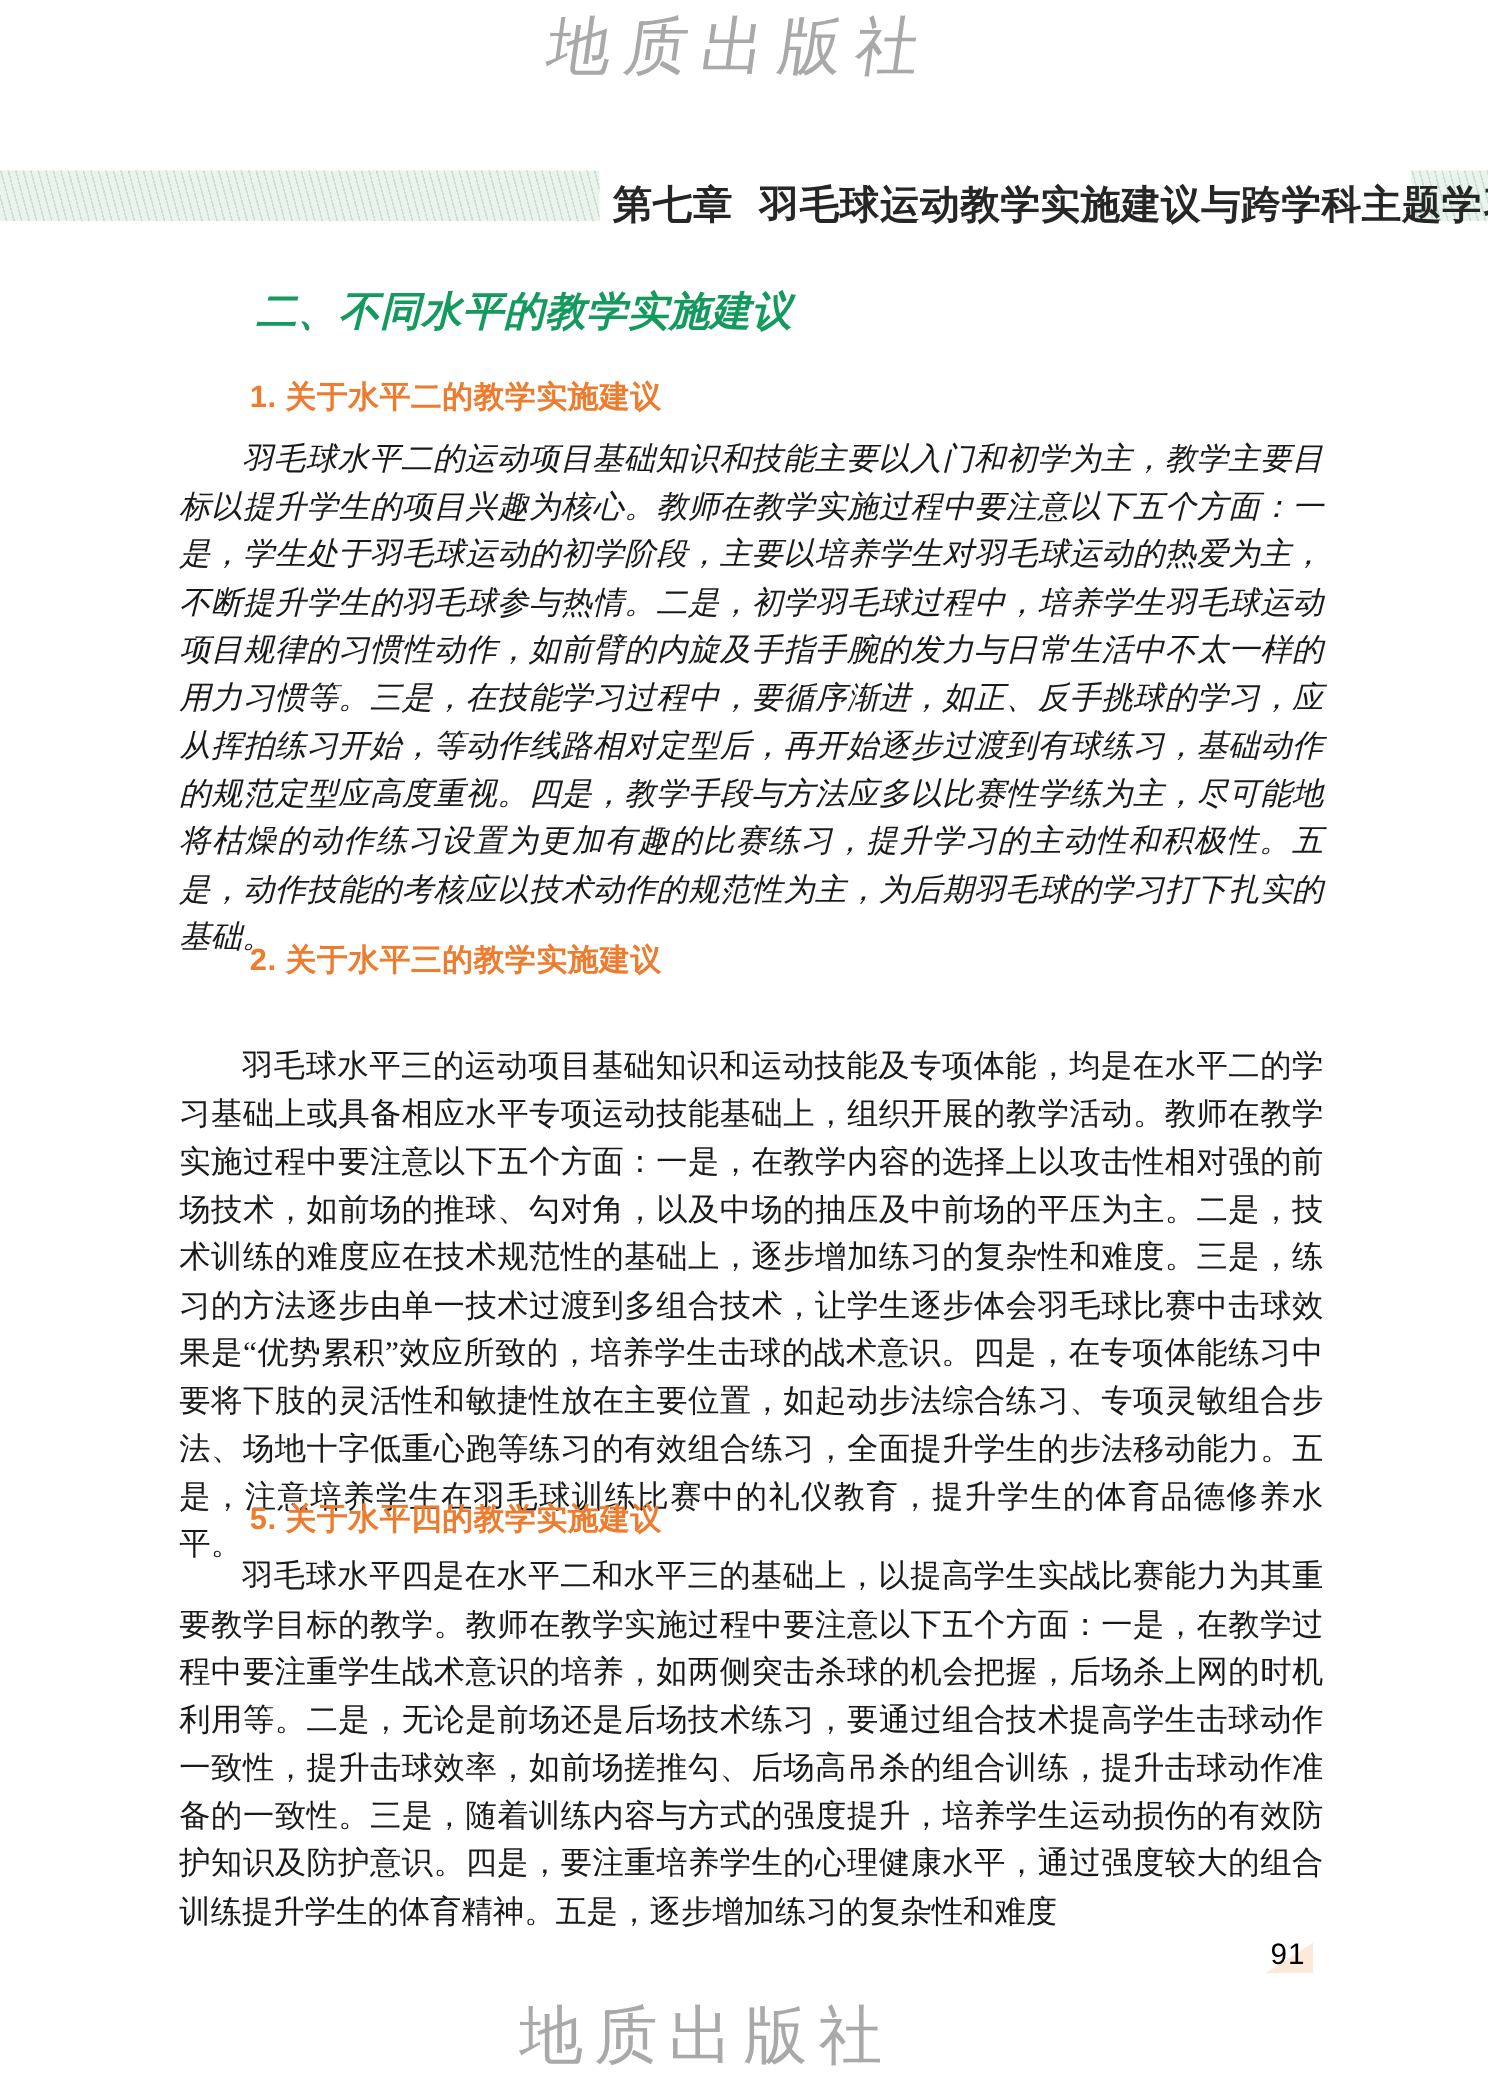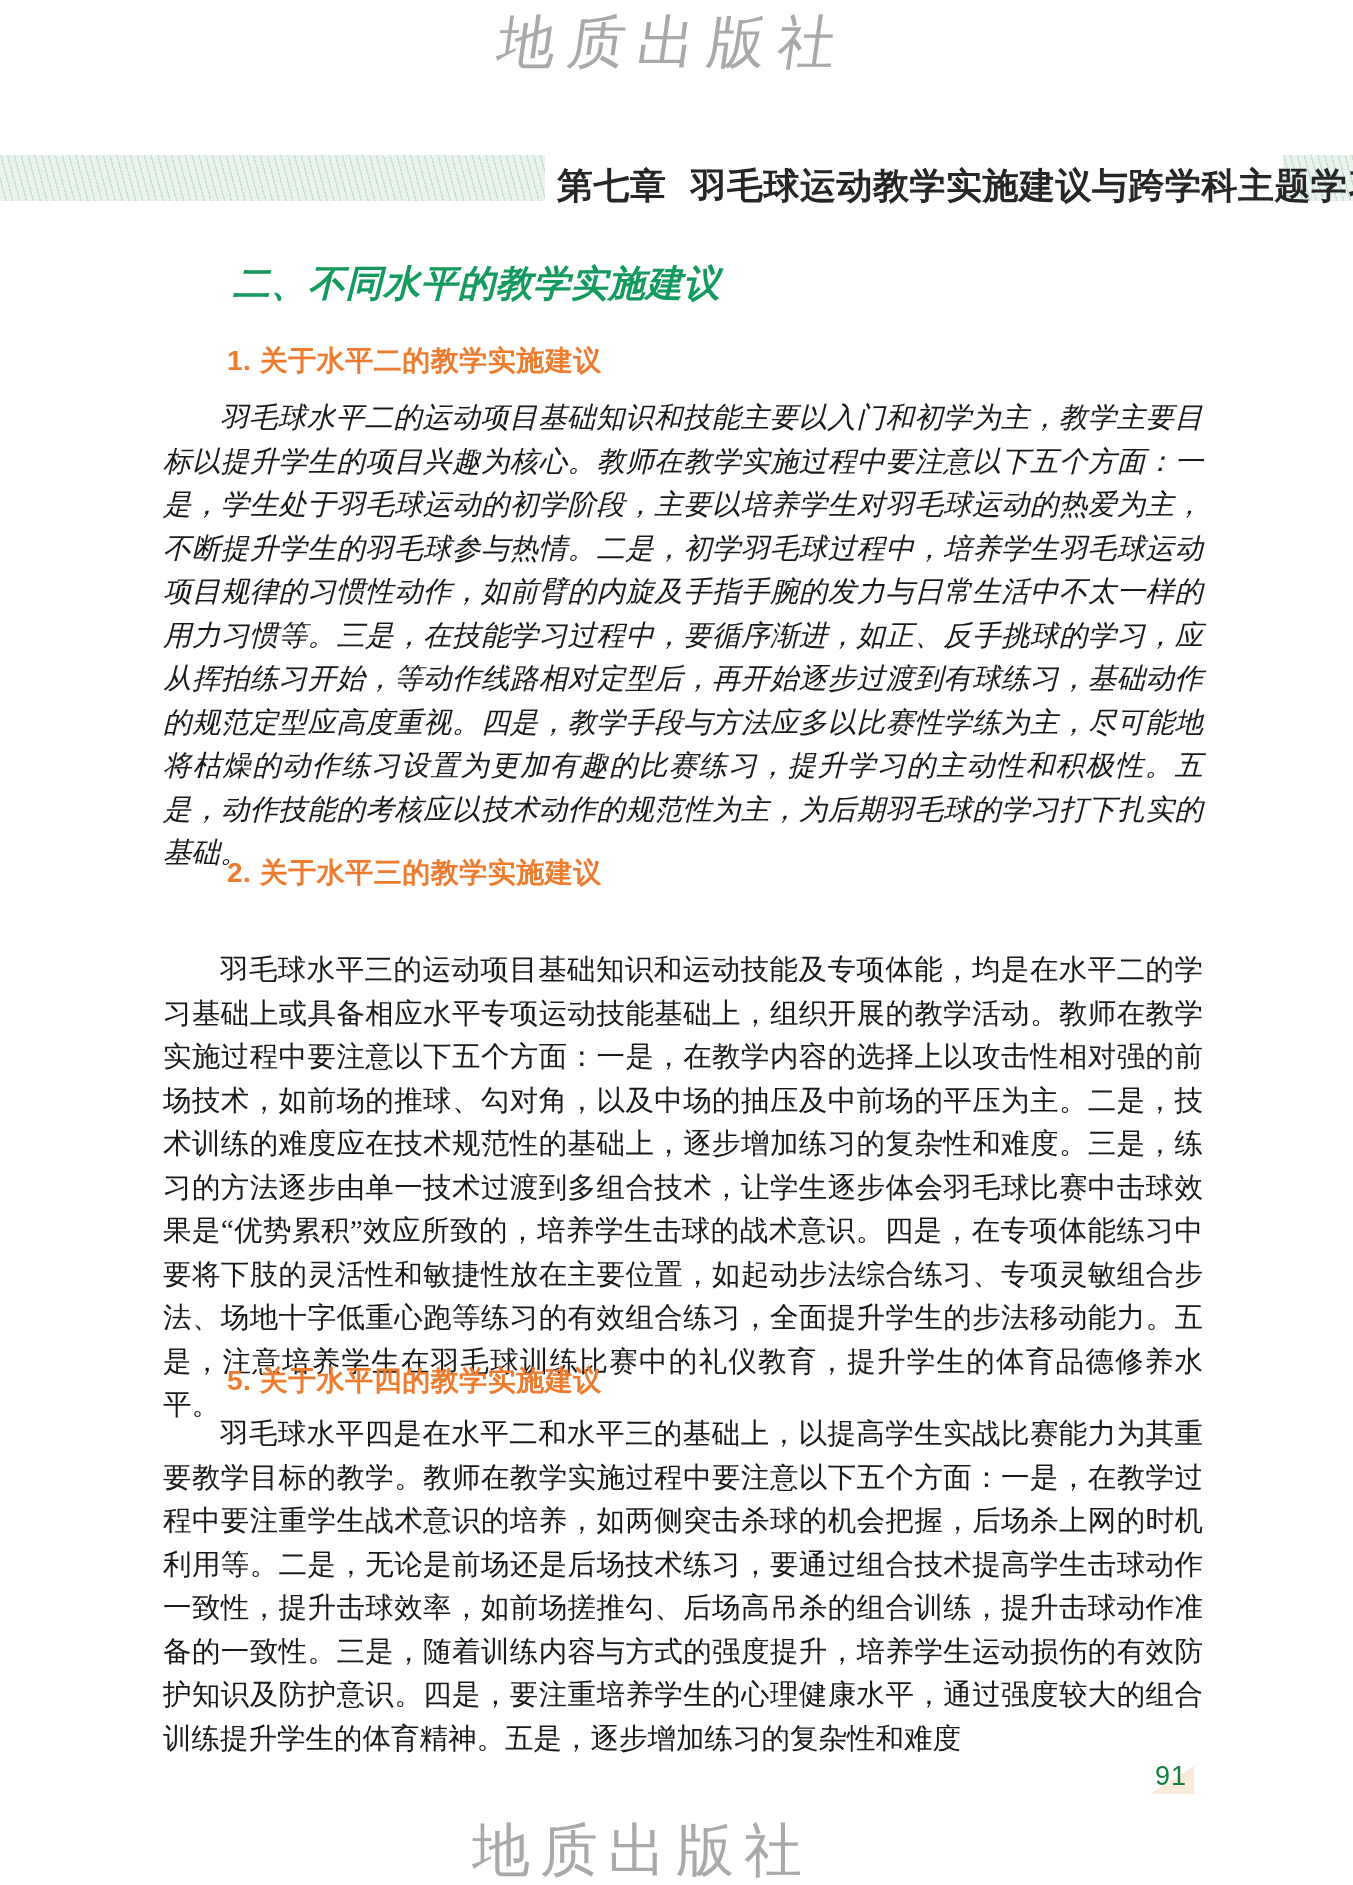--- a/index.html
+++ b/index.html
@@ -77,21 +77,21 @@
   .p3{top:1412px;height:305px;}
   
   .page-corner{
     position:absolute;left:1150px;top:1766px;width:44px;height:28px;
     background:var(--corner-color,#fbe9da);
     clip-path:polygon(0% 100%,100% 0%,100% 100%);
   }
   .page-number{
     position:absolute;left:1155px;top:1761px;
     font-family:"Liberation Sans","DejaVu Sans",sans-serif;
-    font-size:27px;color:#15803d;letter-spacing:1px;
+    font-size:27px;color:#000000;letter-spacing:1px;
   }
 </style>
 </head>
 <body>
 
 <div class="page">
 
   <div class="watermark watermark-top">地质出版社</div>
 
   <div class="chapter-band">

